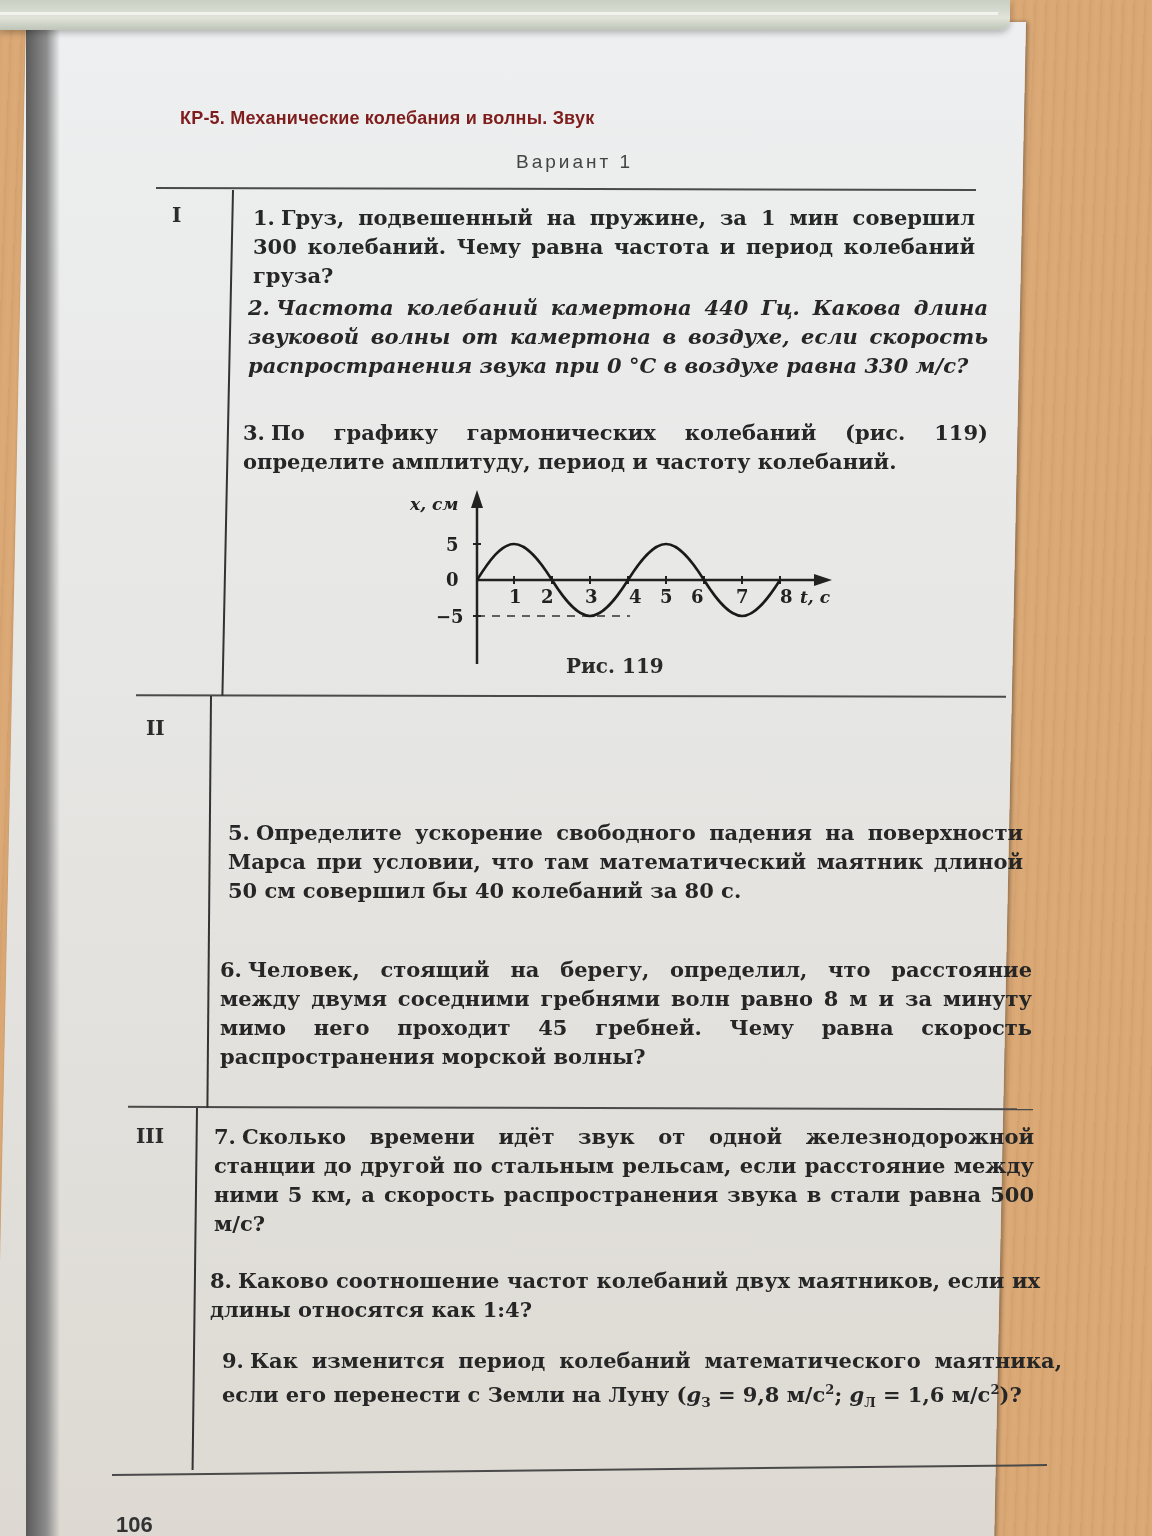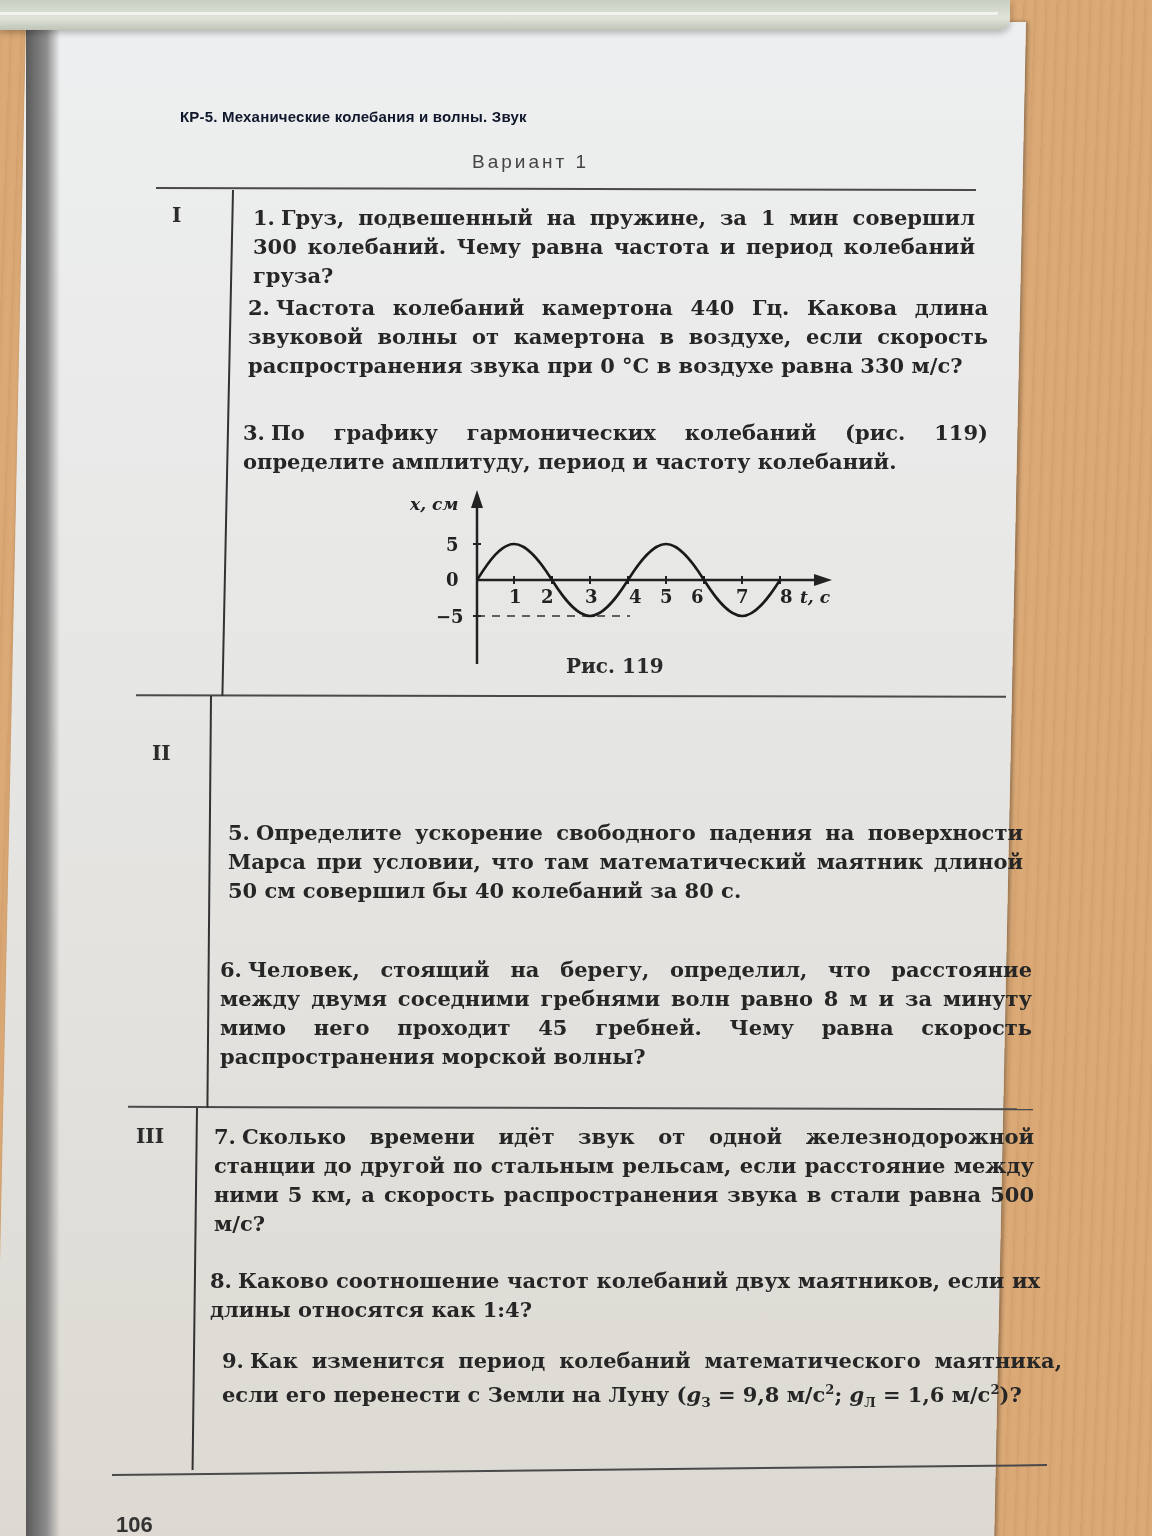--- a/index.html
+++ b/index.html
@@ -27,24 +27,24 @@
   }
   .shadow-left{
     position:absolute;left:26px;top:22px;width:34px;height:1520px;
     background:linear-gradient(90deg,#5a5a5a,#8c8c8c 60%,rgba(150,150,150,0));
     z-index:1;
   }
   .content{position:absolute;left:0;top:0;width:1152px;height:1536px;z-index:2;color:#1e1e1e;}
   .title{
     position:absolute;left:180px;top:108px;
     font-family:"Liberation Sans","DejaVu Sans",sans-serif;
-    font-weight:bold;font-size:15px;letter-spacing:0.2px;color:#0f172a;
+    font-weight:bold;font-size:18px;letter-spacing:0.2px;color:#7f1d1d;
   }
   .variant{
-    position:absolute;left:472px;top:151px;
+    position:absolute;left:516px;top:151px;
     font-family:"Liberation Sans","DejaVu Sans",sans-serif;
     font-size:19px;letter-spacing:3px;color:#444;
   }
   .hline{position:absolute;height:2px;background:#4a4a4a;}
   .vline{position:absolute;width:2px;background:#333;}
   .section-label{position:absolute;font-family:"DejaVu Serif",serif;font-weight:bold;font-size:20px;color:#2b2b2b;}
   .task{
     position:absolute;font-family:"DejaVu Serif","Liberation Serif",serif;
     font-weight:bold;font-size:21px;line-height:29px;color:#262626;
     text-align:justify;
@@ -78,21 +78,21 @@
 
   <div class="vline" style="left:232px;top:190px;height:506px;transform:rotate(1.2deg);transform-origin:top;"></div>
   <div class="vline" style="left:210px;top:696px;height:412px;transform:rotate(0.5deg);transform-origin:top;"></div>
   <div class="vline" style="left:196px;top:1108px;height:362px;transform:rotate(0.7deg);transform-origin:top;"></div>
 
   <div class="section-label" style="left:172px;top:203px;">I</div>
 
   <div class="task" style="left:253px;top:203px;width:722px;">
     <span class="num">1.</span><span>Груз, подвешенный на пружине, за 1 мин совершил 300 колебаний. Чему равна частота и период колебаний груза?</span>
   </div>
-  <div class="task" style="left:248px;top:293px;width:740px;">
+  <div class="task" style="left:248px;top:293px;width:740px;font-style:italic;">
     <span class="num">2.</span><span>Частота колебаний камертона 440 Гц. Какова длина звуковой волны от камертона в воздухе, если скорость распространения звука при 0 °С в воздухе равна 330 м/с?</span>
   </div>
   <div class="task" style="left:243px;top:418px;width:745px;">
     <span class="num">3.</span><span>По графику гармонических колебаний (рис. 119) определите амплитуду, период и частоту колебаний.</span>
   </div>
 
   <div class="graph">
     <svg width="470" height="190" viewBox="0 0 470 190">
 
       <line x1="97" y1="176" x2="97" y2="12" stroke="#222" stroke-width="2.5"></line>
@@ -130,21 +130,21 @@
       <text x="249" y="115" font-size="18">4</text>
       <text x="280" y="115" font-size="18">5</text>
       <text x="311" y="115" font-size="18">6</text>
       <text x="356" y="115" font-size="18">7</text>
       <text x="400" y="115" font-size="18">8</text>
       <text x="420" y="115" font-size="17" font-style="italic">t, с</text>
     </svg>
   </div>
   <div class="fig-caption">Рис. 119</div>
 
-  <div class="section-label" style="left:152px;top:716px;margin-top:25px;">II</div>
+  <div class="section-label" style="left:146px;top:716px;">II</div>
 
   <div class="task" style="left:228px;top:818px;width:795px;">
     <span class="num">5.</span><span>Определите ускорение свободного падения на поверхности Марса при условии, что там математический маятник длиной 50 см совершил бы 40 колебаний за 80 с.</span>
   </div>
   <div class="task" style="left:220px;top:955px;width:812px;">
     <span class="num">6.</span><span>Человек, стоящий на берегу, определил, что расстояние между двумя соседними гребнями волн равно 8 м и за минуту мимо него проходит 45 гребней. Чему равна скорость распространения морской волны?</span>
   </div>
 
   <div class="section-label" style="left:136px;top:1124px;">III</div>
 

